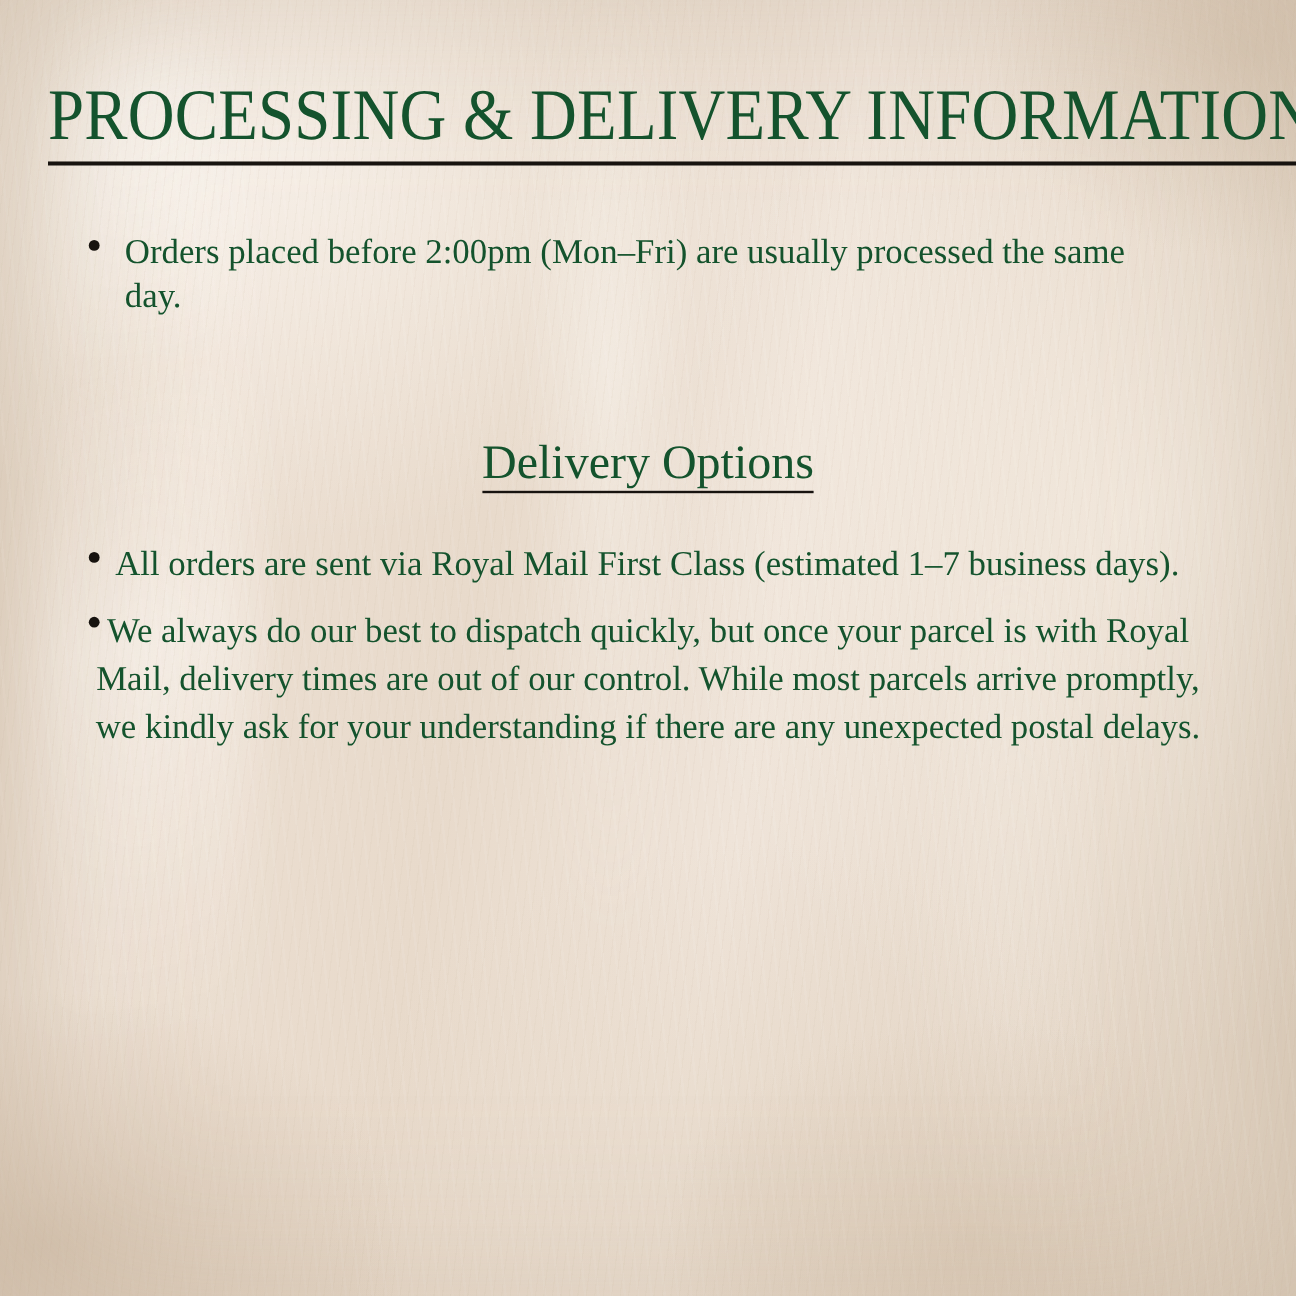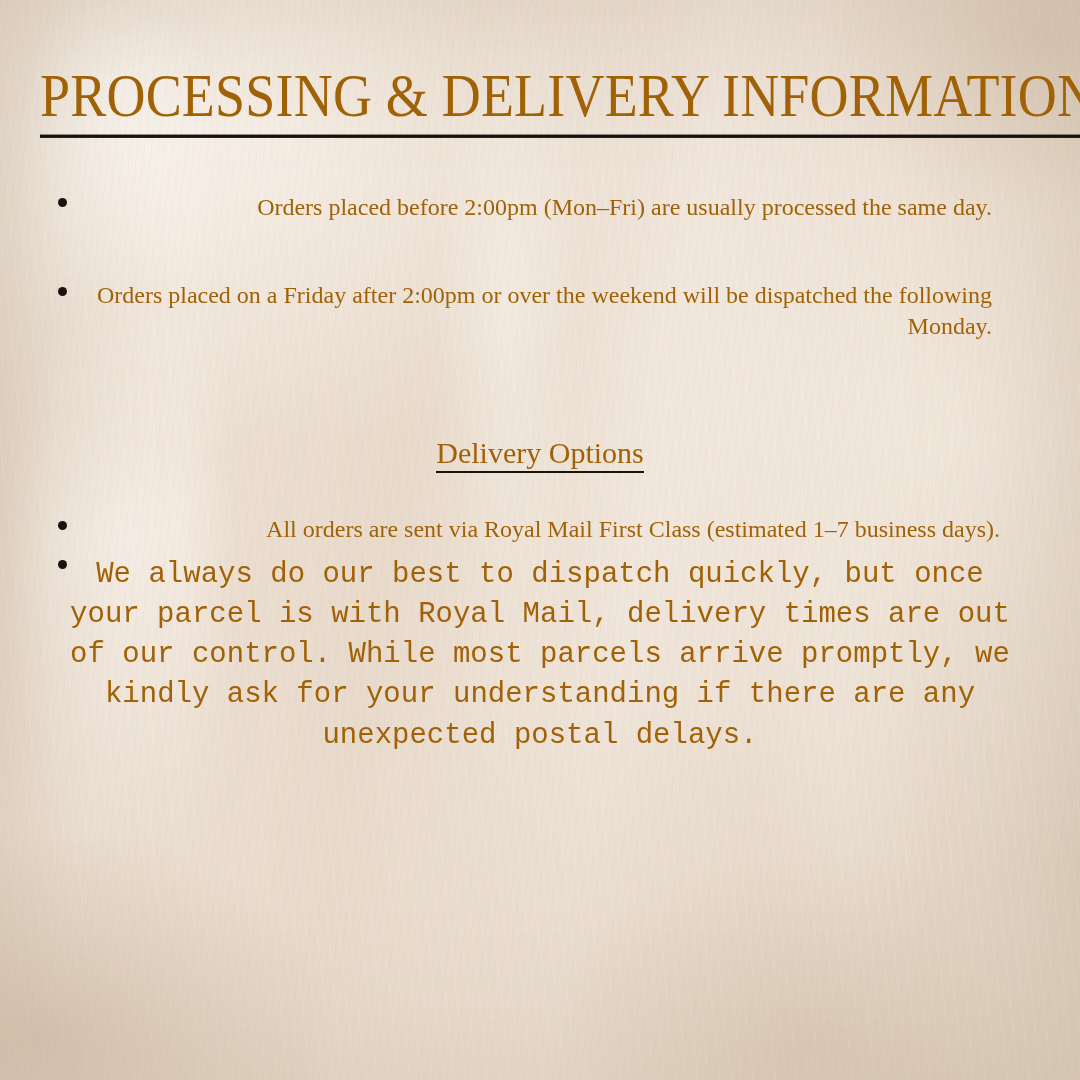--- a/index.html
+++ b/index.html
@@ -75,21 +75,21 @@
   }
 
   
   #content {
     position: relative;
     z-index: 5;
     width: 1080px;
     height: 1080px;
     box-sizing: border-box;
     padding: 52px 40px 0 40px;
-    color: #a16207;
+    color: #14532d;
   }
 
   .doc-title {
     text-align: center;
     font-family: "Liberation Serif", serif;
     font-size: 54px;
     letter-spacing: 0.2px;
     line-height: 1.05;
     font-weight: 400;
     margin: 12px 0 0 0;
@@ -104,46 +104,46 @@
     text-align: center;
   }
 
   .bullet-list {
     list-style: none;
     margin: 0;
     padding: 0;
   }
   .bullet-item {
     position: relative;
-    text-align: right;
-    font-size: 24px;
+    text-align: left;
+    font-size: 29px;
     line-height: 1.30;
     padding: 0 48px;
-    margin: 0;
+    margin: 16px;
   }
   .bullet-item .dot {
     position: absolute;
     left: 18px;
     top: 0.28em;
     width: 9px;
     height: 9px;
     border-radius: 50%;
     background: #17130f;
   }
 
   .group-top {
     margin-top: 62px;
   }
   .group-top .bullet-item + .bullet-item {
     margin-top: 57px;
   }
 
   .section-heading {
     text-align: center;
-    font-size: 30px;
+    font-size: 40px;
     margin: 0;
     font-weight: 400;
   }
   .section-heading span {
     border-bottom: 2px solid #17130f;
     padding-bottom: 2px;
   }
 
   .heading-delivery {
     margin-top: 94px;
@@ -161,21 +161,20 @@
 
   .heading-note {
     margin-top: 96px;
   }
 
   .note-body {
     text-align: center;
     font-size: 29px;
     line-height: 1.38;
     margin: 10px 22px 0 22px;
-    font-family: Liberation Mono, monospace;
   }
 </style>
 </head>
 <body>
 
 <div id="page">
 
   <div class="bg-layer bg-base"></div>
   <div class="bg-layer bg-wash-1"></div>
   <div class="bg-layer bg-drift"></div>
@@ -188,24 +187,20 @@
   <div id="content">
 
     <div class="title-wrap">
       <h1 class="doc-title">PROCESSING &amp; DELIVERY INFORMATION</h1>
     </div>
 
     <ul class="bullet-list group-top">
       <li class="bullet-item">
         <span class="dot"></span>
         <span>Orders placed before 2:00pm (Mon–Fri) are usually processed the same day.</span>
-      </li>
-      <li class="bullet-item">
-        <span class="dot"></span>
-        <span>Orders placed on a Friday after 2:00pm or over the weekend will be dispatched the following Monday.</span>
       </li>
     </ul>
 
     <h2 class="section-heading heading-delivery">
       <span>Delivery Options</span>
     </h2>
 
     <ul class="bullet-list group-delivery">
       <li class="bullet-item">
         <span class="dot"></span>

